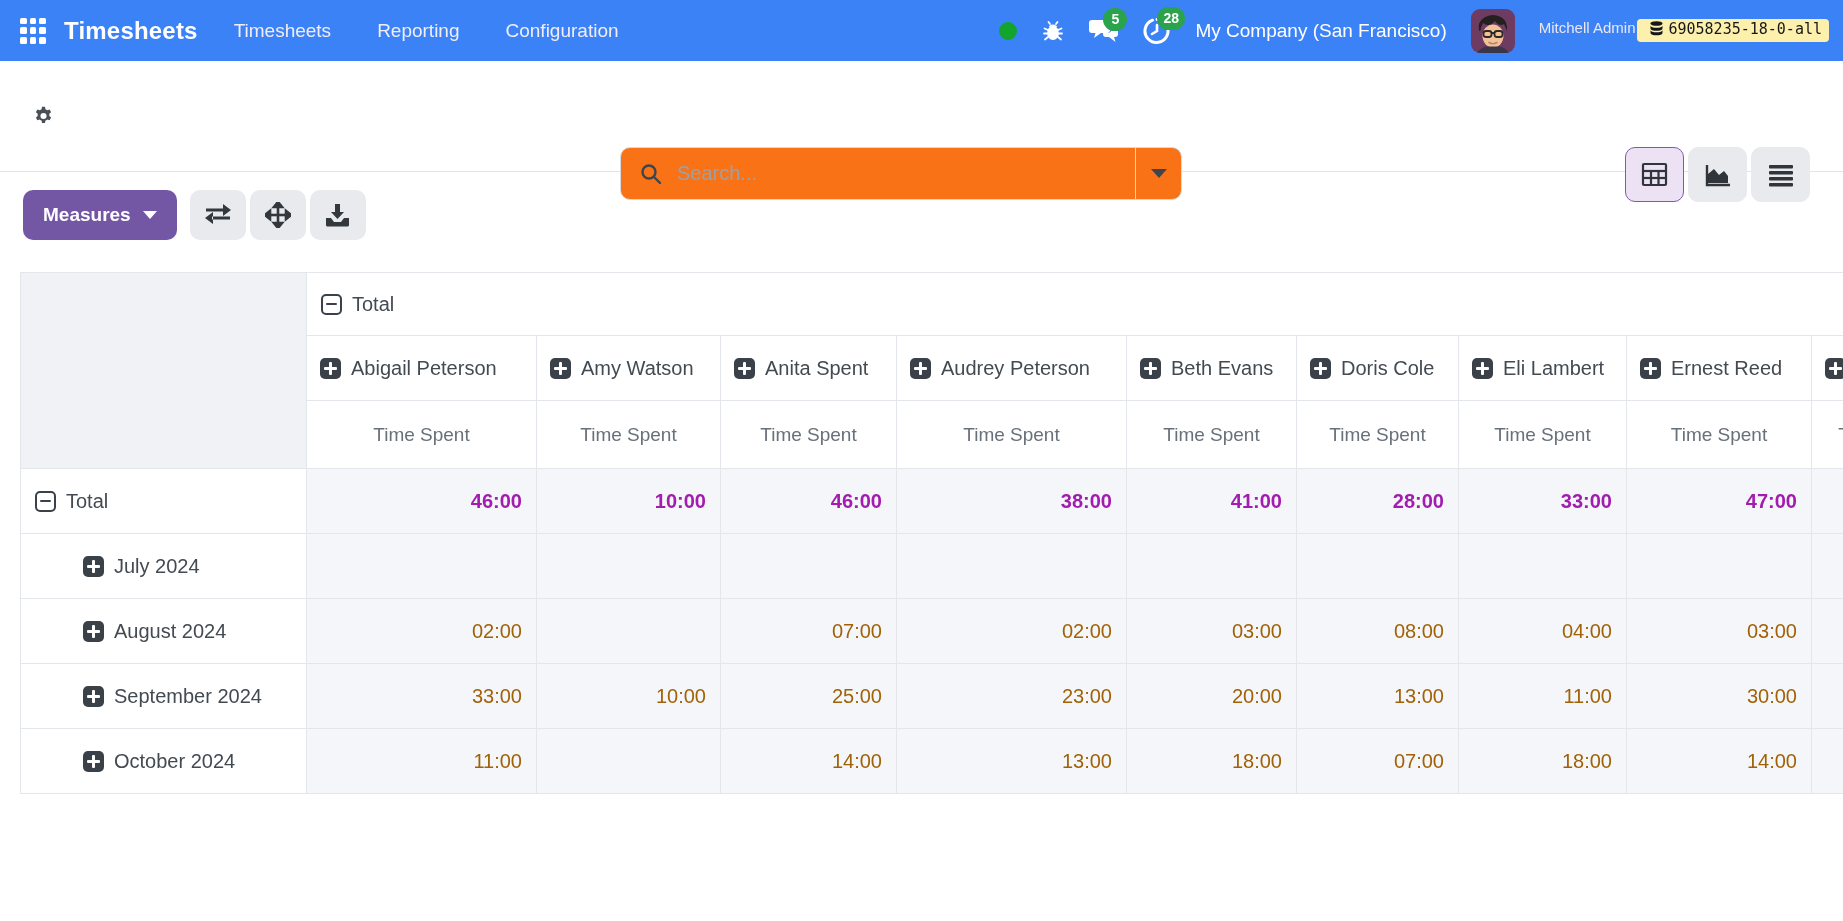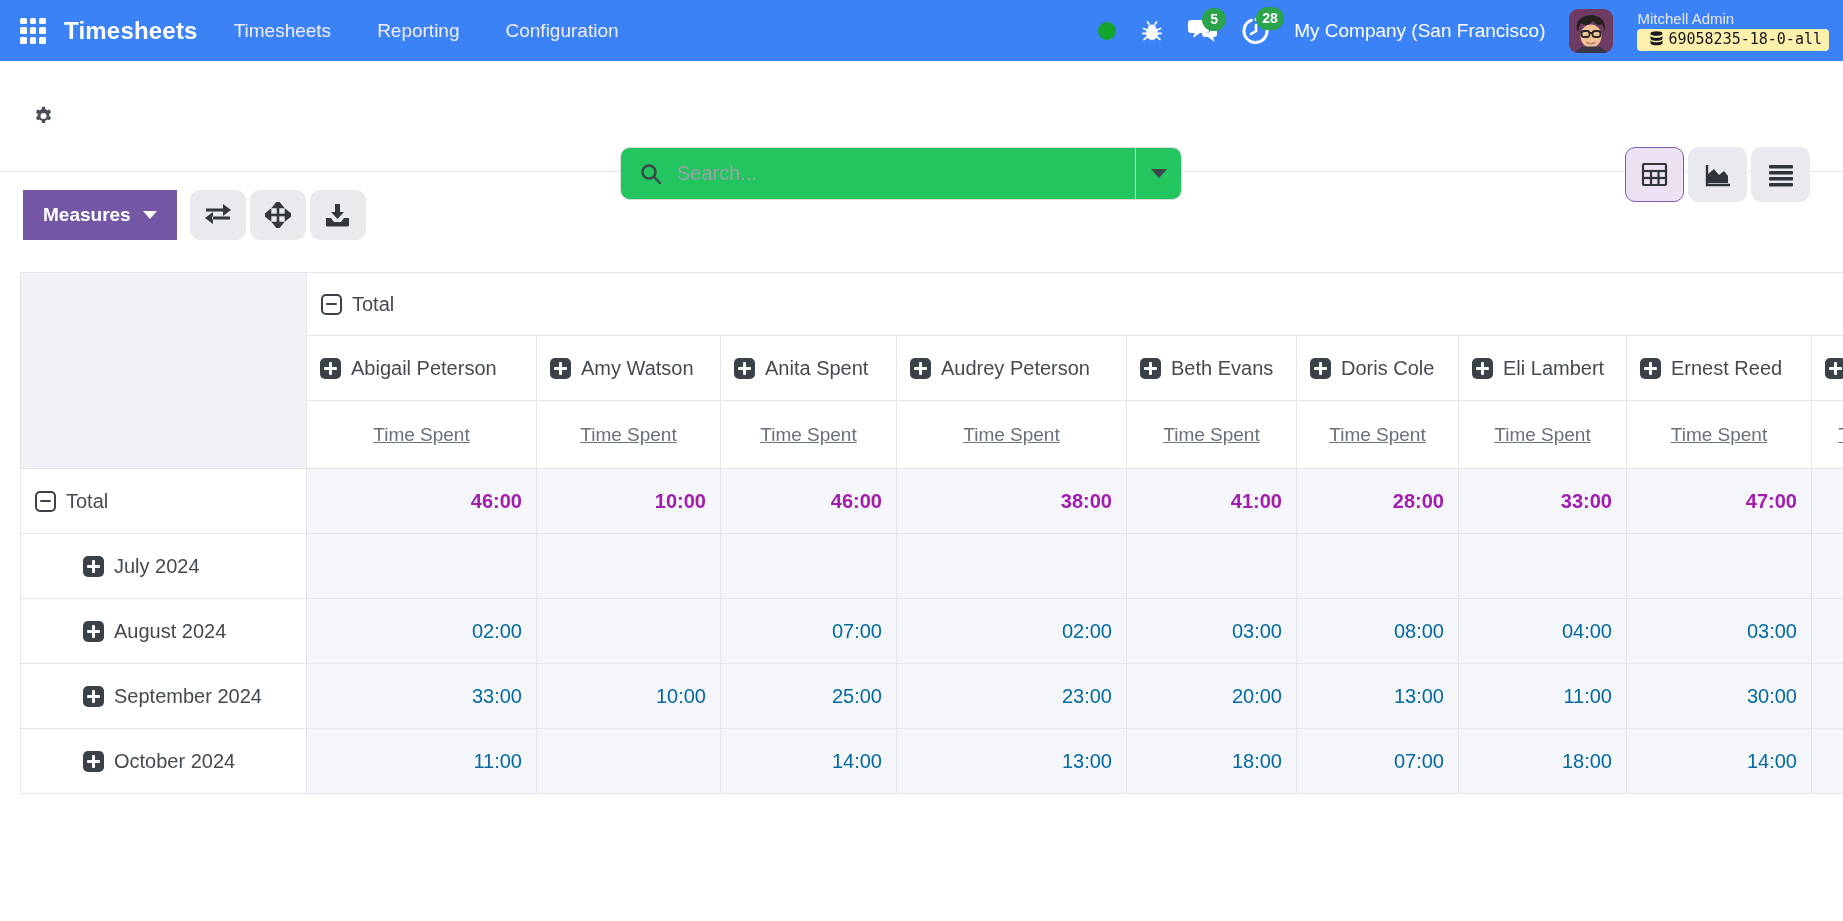--- a/index.html
+++ b/index.html
@@ -17,74 +17,74 @@
   .menu { display:flex; gap:42px; font-size:19px; color:#f1edf6; }
   .menu-item { cursor:pointer; padding:6px 2px; }
   .systray { margin-left:auto; display:flex; align-items:center; gap:24px; }
   .presence-dot { width:18px; height:18px; border-radius:50%; background:#12a42c; }
   .tray-icon { position:relative; display:flex; align-items:center; cursor:pointer; }
   .badge { position:absolute; top:-10px; left:14px; min-width:24px; height:23px; padding:0 6px;
     background:#2ba24c; border-radius:12px; color:#fff; font-size:14px; font-weight:700;
     display:flex; align-items:center; justify-content:center; }
   .company { font-size:19px; white-space:nowrap; }
   .avatar { width:44px; height:44px; border-radius:9px; overflow:hidden; flex:none; cursor:pointer; }
-  .userblock { display:flex; flex-direction:column; gap:2px; line-height:1.15; cursor:pointer; }
+  .userblock { display:flex; flex-direction:row; gap:2px; line-height:1.15; cursor:pointer; }
   .username { font-size:15px; color:#ece6f2; }
   .dbbadge { background:#fdf0ad; color:#15181b; border-radius:4px; padding:2px 7px 3px 13px;
     font-family:"DejaVu Sans Mono","Liberation Mono",monospace; font-size:15px;
     display:flex; gap:5px; }
 
   
   .control-panel { height:111px; position:relative; background:#fff; border-bottom:1px solid #e2e4e8; }
   .cp-title { position:absolute; left:33px; top:50%; transform:translateY(-50%);
     display:flex; align-items:center; gap:11px; }
   .cp-title h1 { font-size:25px; font-weight:400; color:#40454b; }
   .searchbox { position:absolute; left:620px; top:86px; width:562px; height:53px;
-    border:1px solid #d7dade; border-radius:10px; display:flex; align-items:center; background:#22c55e; }
+    border:1px solid #d7dade; border-radius:10px; display:flex; align-items:center; background:#f97316; }
   .searchbox .mag { margin-left:18px; flex:none; }
   .searchbox input { flex:1; border:none; outline:none; font-size:20px; color:#40454b;
     padding:0 12px 0 14px; background:transparent; font-family:inherit; }
   .searchbox input::placeholder { color:#9aa1a8; }
   .search-caret-btn { width:46px; align-self:stretch; border-left:1px solid #d7dade;
     display:flex; align-items:center; justify-content:center; cursor:pointer; border-radius:0 10px 10px 0; }
   .caret-down { width:0; height:0; border-left:8px solid transparent; border-right:8px solid transparent;
     border-top:9px solid #3e454d; }
   .view-switcher { position:absolute; right:33px; top:86px; display:flex; gap:4px; }
   .vs-btn { width:59px; height:55px; background:#e9eaed; border:1px solid #e9eaed; border-radius:10px;
     display:flex; align-items:center; justify-content:center; cursor:pointer; }
   .vs-btn.active { background:#ece2f4; border-color:#7e5cab; }
 
   
   .toolbar { padding:18px 0 0 23px; display:flex; align-items:flex-start; gap:13px; }
-  .measures-btn { height:50px; background:#7457a4; color:#fff; border:none; border-radius:0;
+  .measures-btn { height:50px; background:#7457a4; color:#fff; border:none; border-radius:10px;
     font-size:19px; font-weight:600; font-family:inherit; padding:0 20px; display:flex;
     align-items:center; gap:12px; cursor:pointer; }
   .measures-btn .caret { width:0; height:0; border-left:7px solid transparent;
     border-right:7px solid transparent; border-top:8px solid #fff; }
   .btn-group { display:flex; gap:4px; }
   .tool-btn { width:56px; height:50px; background:#e9eaed; border:none; border-radius:10px;
     display:flex; align-items:center; justify-content:center; cursor:pointer; }
 
   
   .pivot-wrap { margin:32px 6px 0 20px; }
   table.pivot { border-collapse:collapse; table-layout:fixed; width:1941px; font-size:20px; color:#434a51; }
   table.pivot th, table.pivot td { border:1px solid #e3e6ea; }
   th.corner { background:#f0f2f5; }
   th.group { background:#fff; text-align:left; font-weight:400; height:63px;
     padding-left:14px; cursor:pointer; }
   th.group .cellflex, th.colh .cellflex, .rowh .cellflex { display:flex; align-items:center; }
   th.colh { background:#fff; text-align:left; font-weight:400; height:65px; padding-left:13px;
     white-space:nowrap; overflow:hidden; cursor:pointer; }
   th.measure { background:#fff; font-weight:400; color:#68707a; font-size:19px; height:68px;
     text-align:center; white-space:nowrap; overflow:hidden; cursor:pointer;
-    border-bottom:1px solid #d9dde2;text-decoration:underline; }
+    border-bottom:1px solid #d9dde2; }
   .rowh { background:#fff; text-align:left; font-weight:400; height:65px; padding-left:14px;
     white-space:nowrap; cursor:pointer; }
   .rowh.ind1 { padding-left:62px; }
-  td.val { background:#f5f6f9; text-align:right; padding-right:14px; color:#0369a1;
+  td.val { background:#f5f6f9; text-align:right; padding-right:14px; color:#a16207;
     white-space:nowrap; }
   td.val.bold { font-weight:700; color:#a21caf; }
 
   
   .pbox, .mbox { display:inline-block; width:21px; height:21px; border-radius:5px;
     margin-right:10px; position:relative; flex:none; vertical-align:-4px; }
   .pbox { background:#3b4148; }
   .pbox::before { content:""; position:absolute; left:50%; top:4px; bottom:4px; width:3px;
     margin-left:-1.5px; background:#fff; border-radius:1px; }
   .pbox::after { content:""; position:absolute; top:50%; left:4px; right:4px; height:3px;

